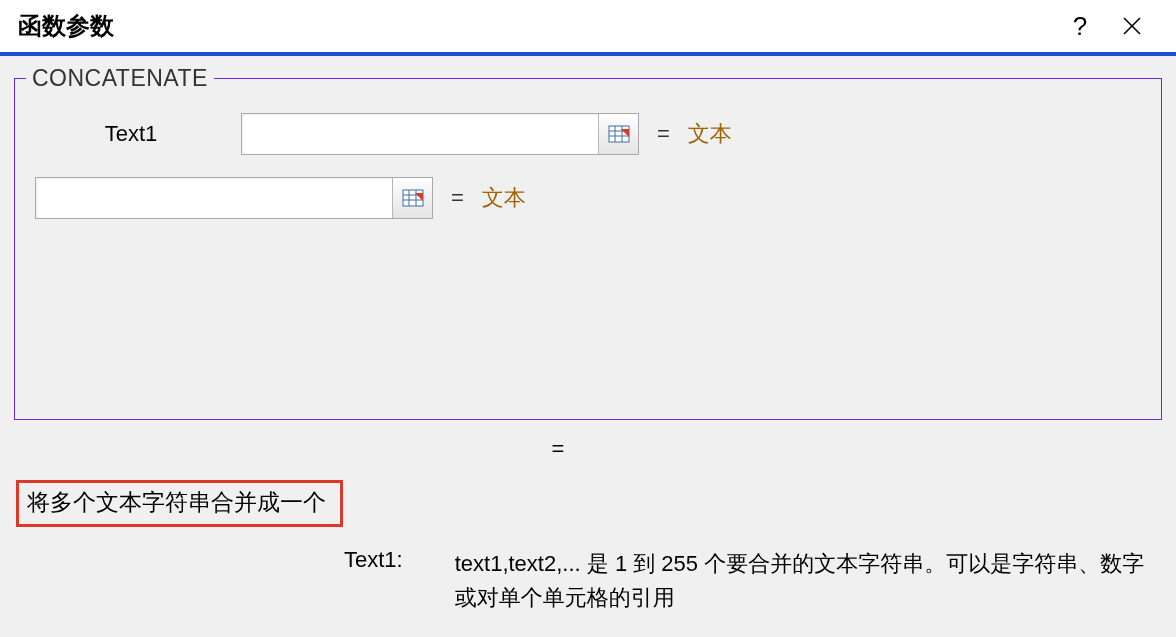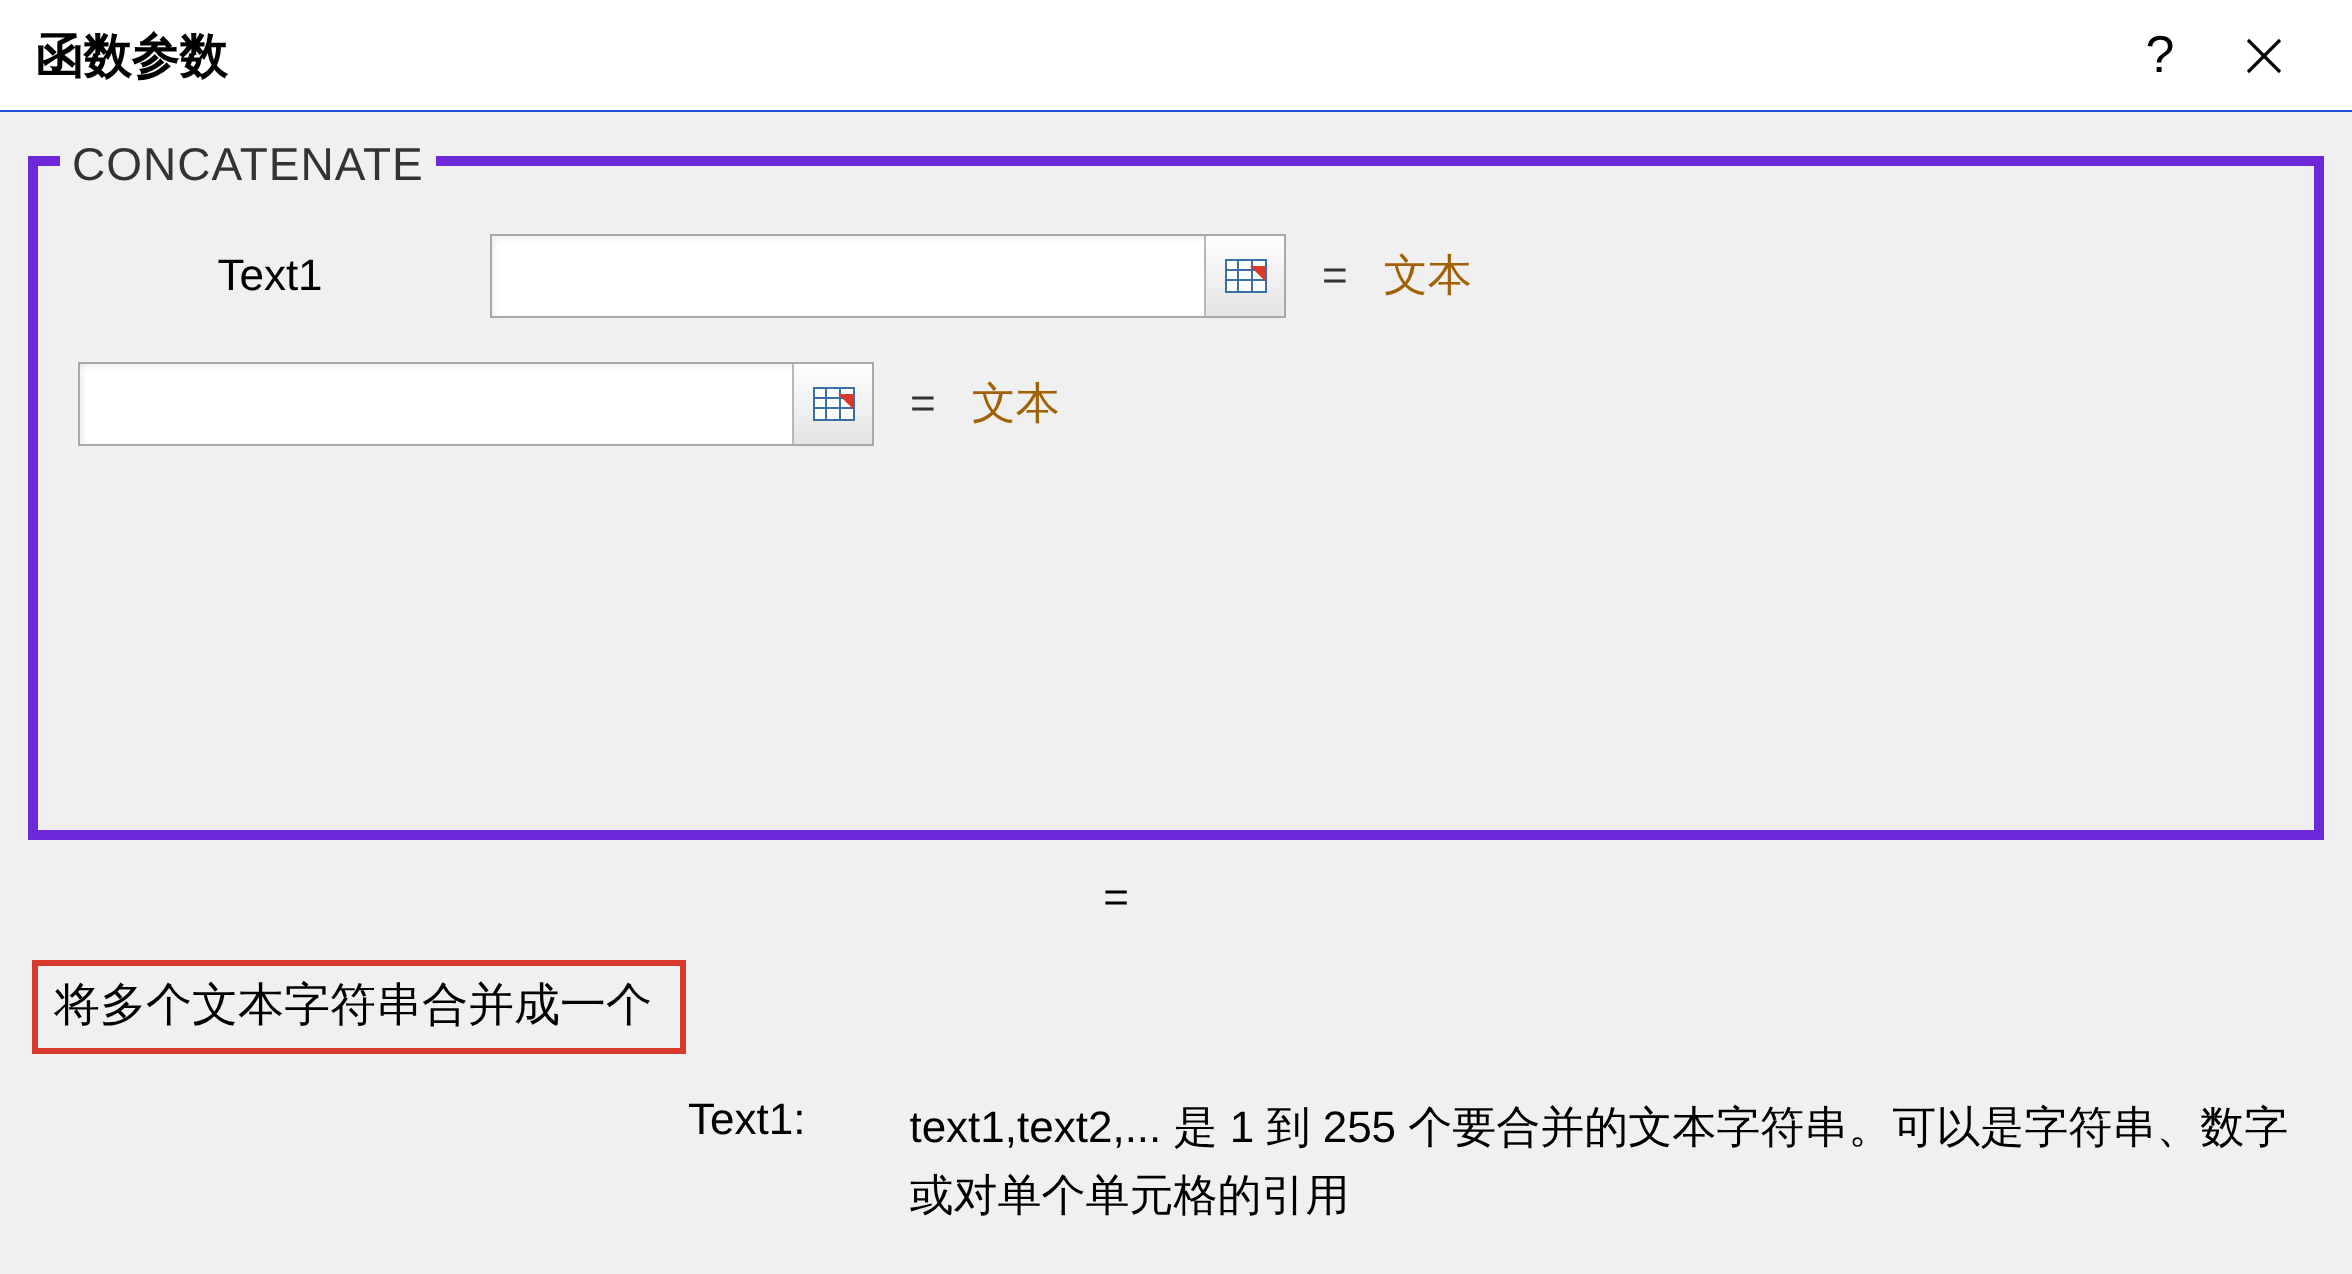--- a/index.html
+++ b/index.html
@@ -10,21 +10,21 @@
     background: #f0f0f0;
     color: #000;
     overflow: hidden;
   }
   .titlebar {
     background: #fff;
     height: 56px;
     display: flex;
     align-items: center;
     padding: 0 18px;
-    border-bottom: 1px solid #1d4ed8;
+    border-bottom: 4px solid #1d4ed8;
   }
   .titlebar .title {
     font-size: 24px;
     font-weight: 600;
     flex: 1;
   }
   .titlebar .help-btn,
   .titlebar .close-btn {
     width: 52px;
     height: 100%;
@@ -36,21 +36,21 @@
     cursor: pointer;
     user-select: none;
   }
   .titlebar .close-btn svg {
     width: 20px; height: 20px;
   }
   .body-area {
     padding: 22px 14px 0 14px;
   }
   .fieldset {
-    border: 5px solid #6d28d9;
+    border: 1px solid #6d28d9;
     background: #f0f0f0;
     position: relative;
     padding: 34px 20px 20px 20px;
     height: 342px;
   }
   .fieldset .legend {
     position: absolute;
     top: -14px;
     left: 11px;
     background: #f0f0f0;

